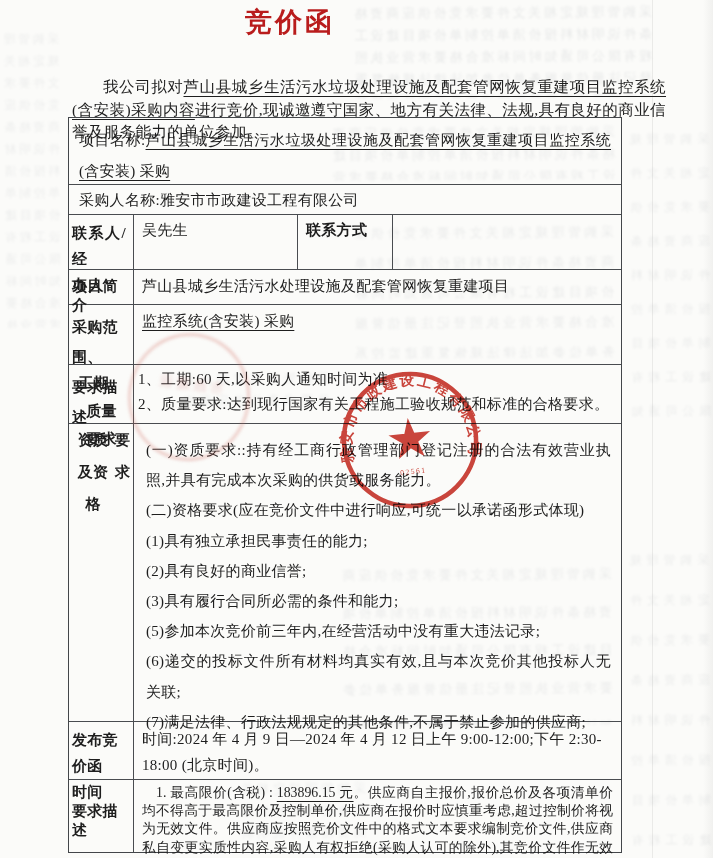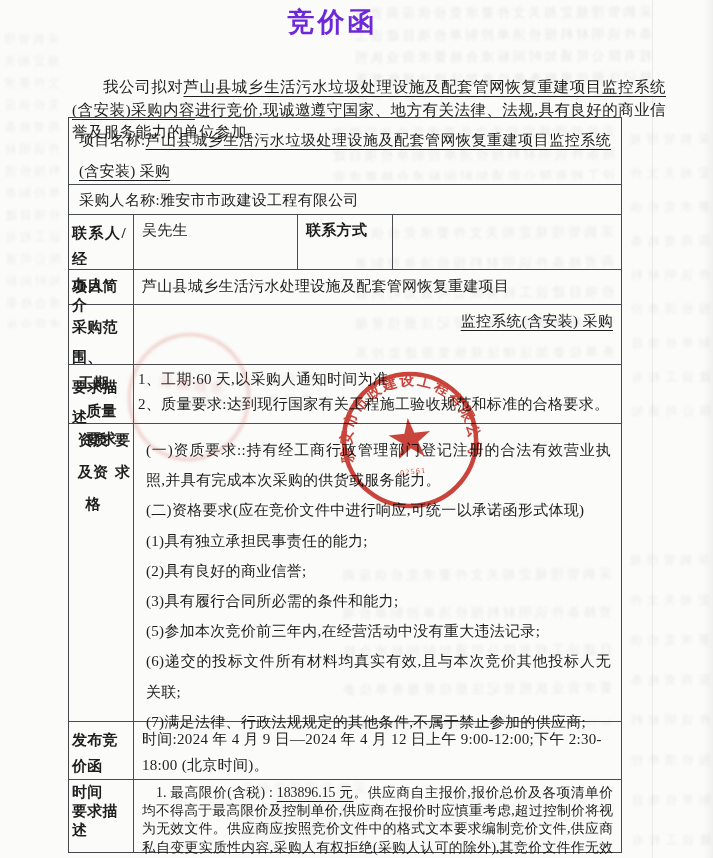--- a/index.html
+++ b/index.html
@@ -25,23 +25,23 @@
   .b3{left:330px;top:122px;width:285px;height:58px;opacity:.13;}
   .b4{left:352px;top:218px;width:262px;height:140px;opacity:.13;line-height:30px;}
   .b5{left:628px;top:122px;width:82px;height:300px;opacity:.12;font-size:12px;line-height:34px;}
   .b6{left:180px;top:368px;width:150px;height:46px;opacity:.10;}
   .b7{left:340px;top:556px;width:272px;height:170px;opacity:.13;line-height:38px;}
   .b8{left:628px;top:540px;width:82px;height:310px;opacity:.12;font-size:12px;line-height:40px;}
   .b9{left:238px;top:778px;width:128px;height:66px;opacity:.10;}
 
   
   .doc-title{
-    position:absolute;left:245px;top:4px;width:175px;text-align:center;
+    position:absolute;left:245px;top:4px;width:175px;
     font-family:"DejaVu Sans","Liberation Sans",sans-serif;
-    font-size:27px;font-weight:700;letter-spacing:3px;color:#6d28d9;
+    font-size:27px;font-weight:700;letter-spacing:3px;color:#b91c1c;
   }
   .intro{
     position:absolute;left:72px;top:40px;width:594px;
     font-size:15.5px;line-height:22.5px;text-align:justify;
     text-indent:2em;letter-spacing:.4px;margin-top:36px;
   }
   u, .ul{ text-decoration:underline; text-underline-offset:4px; text-decoration-thickness:1px; }
 
   
   .doc-table{
@@ -66,21 +66,21 @@
   .r3{height:55px;}
   .c3a{width:164px;border-right:1.4px solid #494c50;box-sizing:border-box;padding:6px 6px 0 8px;}
   .c3b{width:95px;border-right:1.4px solid #494c50;box-sizing:border-box;font-weight:700;padding:6px 2px 0 8px;}
   .c3c{flex:1;padding:6px 6px 0 10px;font-family:"Liberation Serif","DejaVu Serif",serif;}
   .r3 .lcell{line-height:26px;letter-spacing:1.5px;}
   .r4{height:35px;}
   .r4 .lcell{padding-top:7px;}
   .r4 .ccell{padding-top:7px;}
   .r5{height:60px;}
   .r5 .lcell{line-height:30px;padding-top:7px;}
-  .r5 .ccell{padding-top:7px;text-align:right;}
+  .r5 .ccell{padding-top:7px;}
   .r6{height:59px;}
   .r6 .lcell{line-height:28px;padding-top:4px;text-align:center;}
   .r6 .ccell{line-height:25px;padding-top:2px;padding-left:4px;}
   .r7{height:298px;}
   .r7 .lcell{display:flex;flex-direction:row;justify-content:center;text-align:center;line-height:32px;padding-top:0;}
   .r7 .ccell{padding:11px 10px 0 12px;line-height:30.2px;text-align:justify;}
   .r8{height:58px;}
   .r8 .lcell{line-height:26px;}
   .r8 .ccell{line-height:26px;padding-top:4px;}
   .r9{height:73px;}

